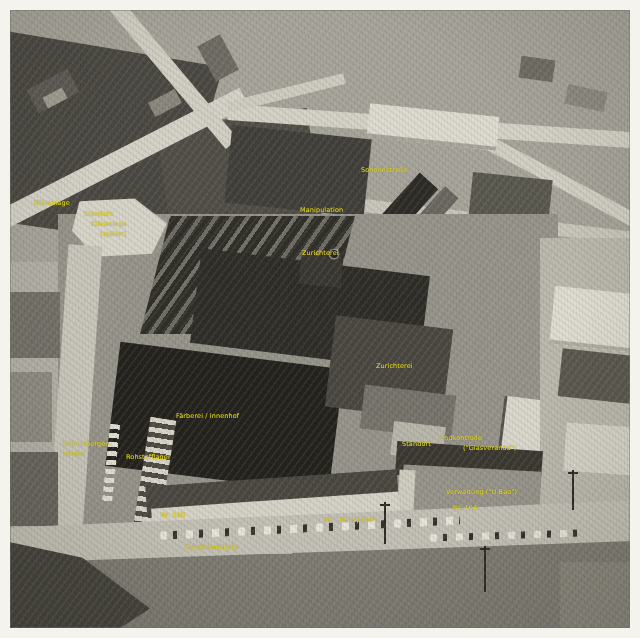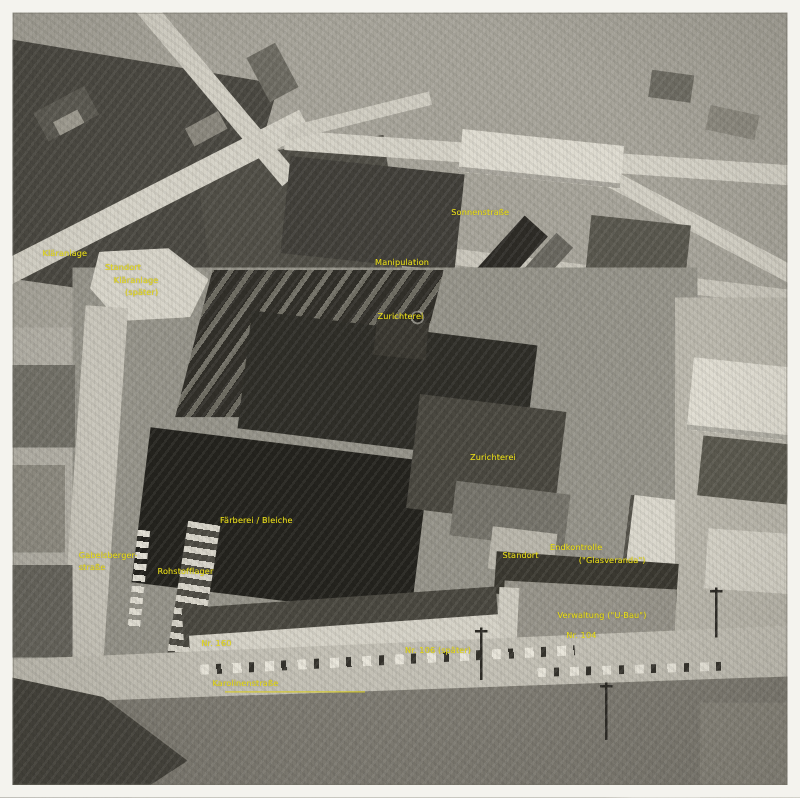--- a/index.html
+++ b/index.html
@@ -119,26 +119,26 @@
   <div id="frame"></div>
 
   <span class="lbl" style="left:34px;top:200px">Kläranlage</span>
   <span class="lbl" style="left:84px;top:211px">Standort</span>
   <span class="lbl" style="left:91px;top:221px">Kläranlage</span>
   <span class="lbl" style="left:100px;top:231px">(später)</span>
   <span class="lbl" style="left:361px;top:167px">Sonnenstraße</span>
   <span class="lbl" style="left:300px;top:207px">Manipulation</span>
   <span class="lbl" style="left:302px;top:250px">Zurichterei</span>
   <span class="lbl" style="left:376px;top:363px">Zurichterei</span>
-  <span class="lbl" style="left:176px;top:413px">Färberei / Bleiche</span>
+  <span class="lbl" style="left:176px;top:413px">Färberei / Innenhof</span>
   <span class="lbl" style="left:63px;top:441px">Gabelsberger-</span>
   <span class="lbl" style="left:63px;top:451px">straße</span>
   <span class="lbl" style="left:126px;top:454px">Rohstofflager</span>
   <span class="lbl" style="left:402px;top:441px">Standort</span>
   <span class="lbl" style="left:440px;top:435px">Endkontrolle</span>
   <span class="lbl" style="left:463px;top:445px">("Glasveranda")</span>
   <span class="lbl" style="left:446px;top:489px">Verwaltung ("U-Bau")</span>
   <span class="lbl" style="left:453px;top:505px">Nr. 104</span>
   <span class="lbl" style="left:161px;top:512px">Nr. 160</span>
   <span class="lbl" style="left:324px;top:517px">Nr. 106 (später)</span>
-  <span class="lbl" style="left:170px;top:544px">Karolinenstraße</span>
+  <span class="lbl" style="left:186px;top:544px">Karolinenstraße</span>
   <div id="karo-underline" style="left:180px;top:553px;width:112px;"></div>
 </div>
 
 </body></html>

